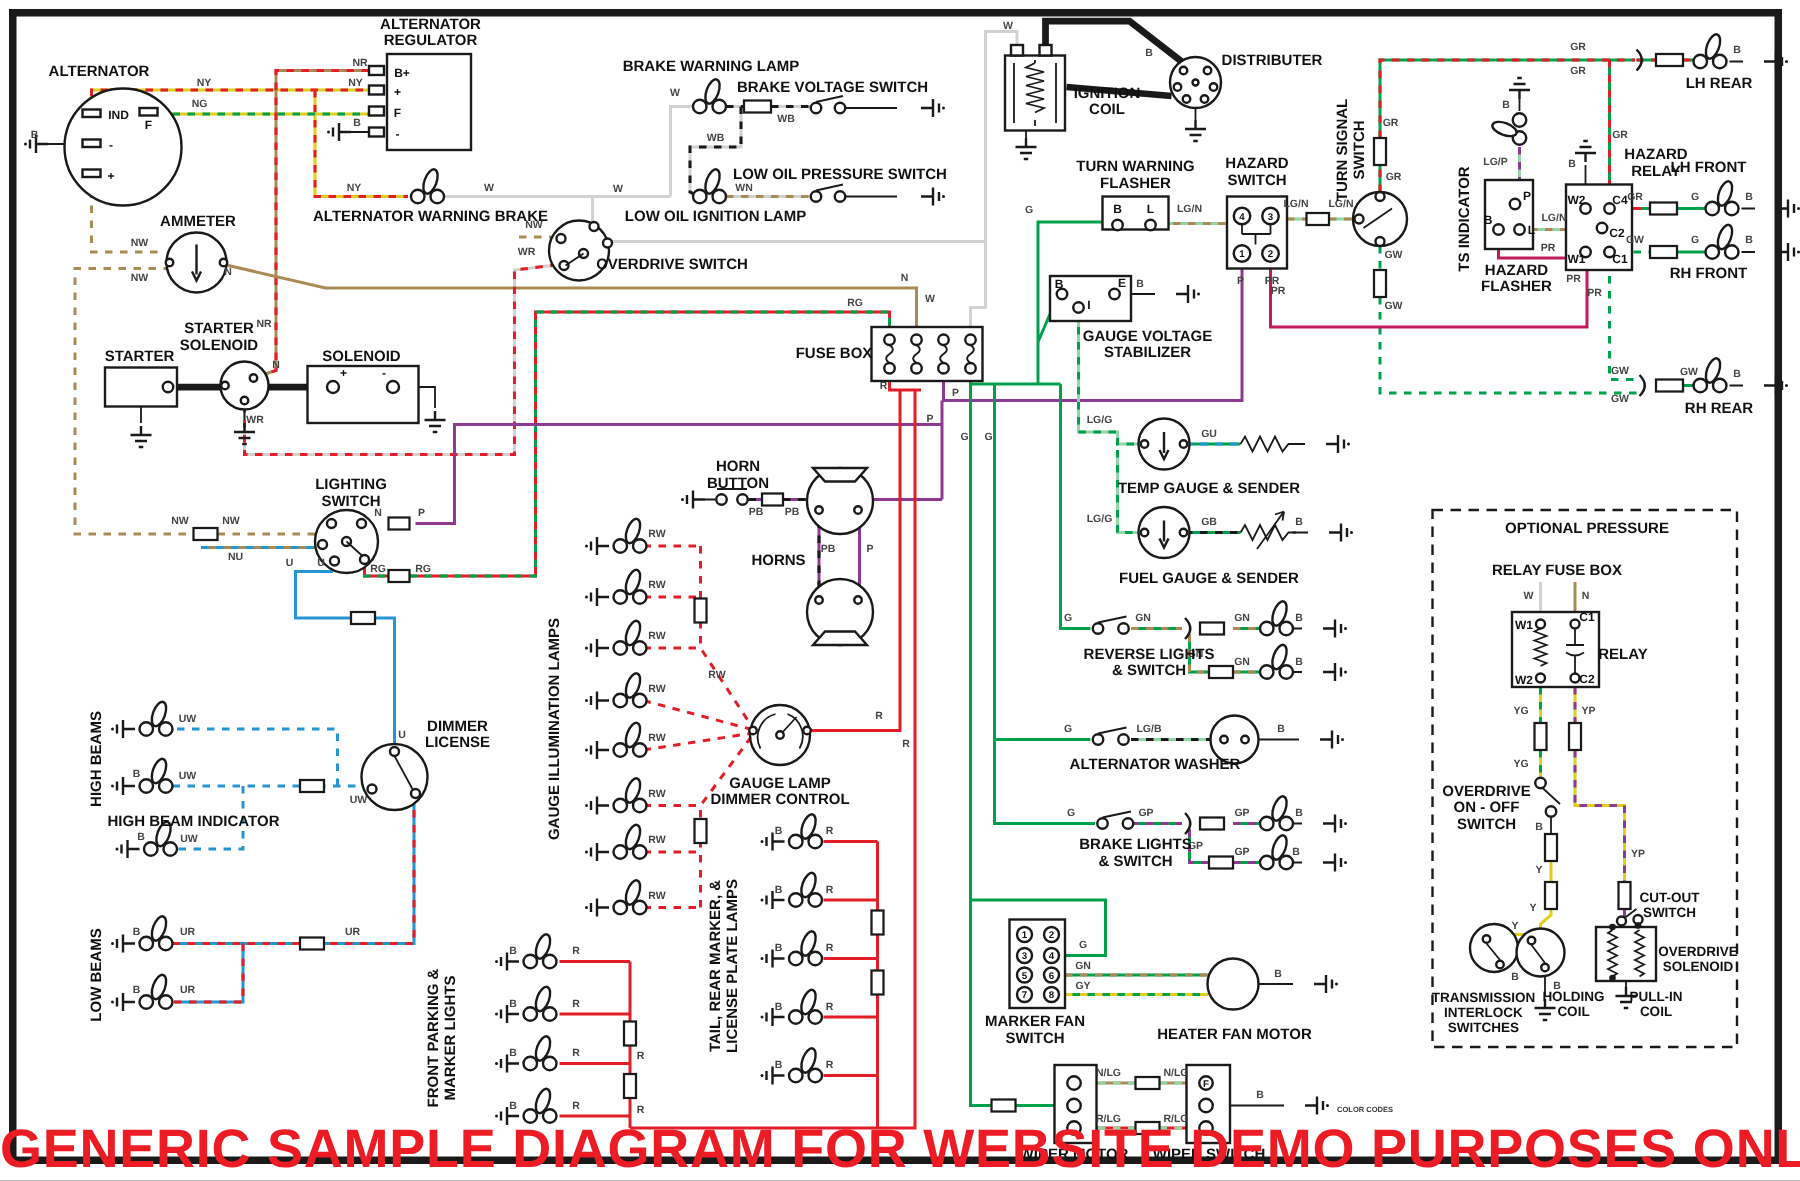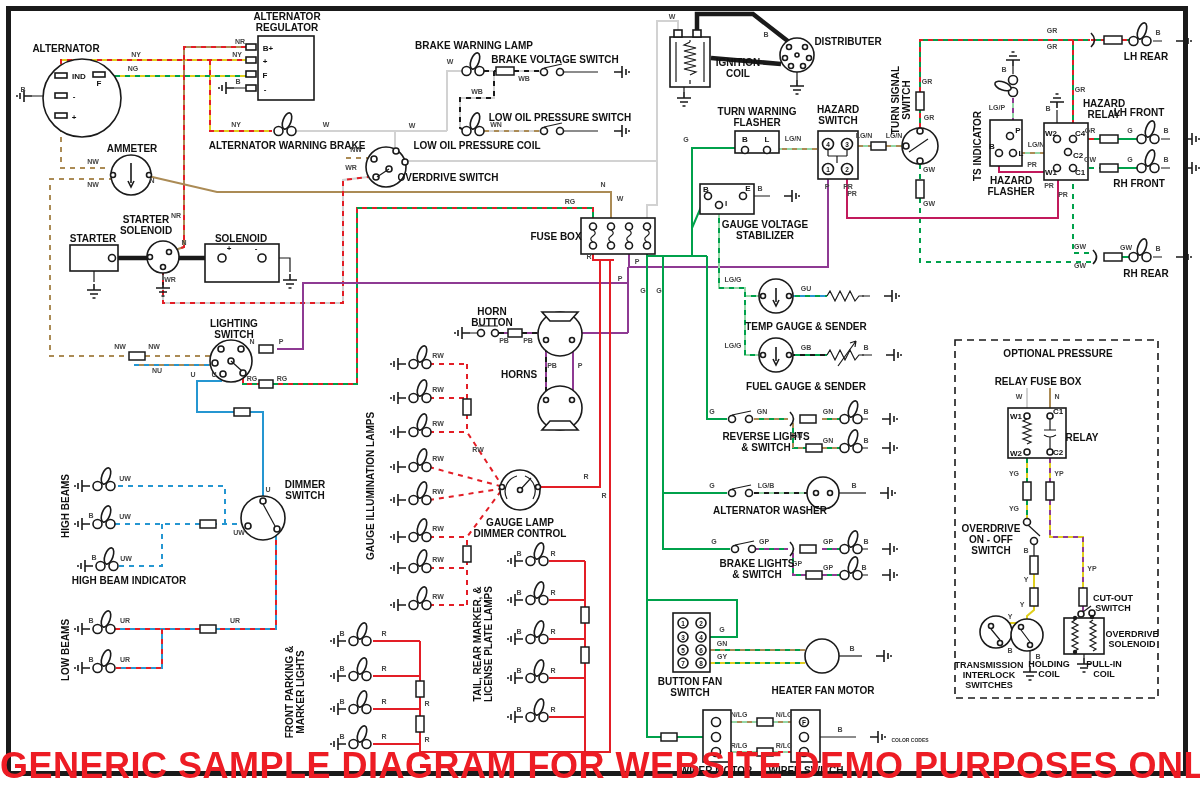--- a/index.html
+++ b/index.html
@@ -797,21 +797,21 @@
 REGULATOR</div>
   <div class="lbl" style="left:287px;top:145px">ALTERNATOR WARNING BRAKE</div>
   <div class="lbl" style="left:132px;top:148px">AMMETER</div>
   <div class="lbl" style="left:146px;top:225px">STARTER
 SOLENOID</div>
   <div class="lbl" style="left:93px;top:238px">STARTER</div>
   <div class="lbl" style="left:241px;top:238px">SOLENOID</div>
   <div class="lbl" style="left:474px;top:45px">BRAKE WARNING LAMP</div>
   <div class="lbl" style="left:555px;top:59px">BRAKE VOLTAGE SWITCH</div>
   <div class="lbl" style="left:560px;top:117px">LOW OIL PRESSURE SWITCH</div>
-  <div class="lbl" style="left:477px;top:145px">LOW OIL PRESSURE COIL</div>
+  <div class="lbl" style="left:477px;top:145px">LOW OIL IGNITION LAMP</div>
   <div class="lbl" style="left:448px;top:177px">OVERDRIVE SWITCH</div>
   <div class="lbl" style="left:738px;top:68px">IGNITION
 COIL</div>
   <div class="lbl" style="left:848px;top:41px">DISTRIBUTER</div>
   <div class="lbl" style="left:757px;top:117px">TURN WARNING
 FLASHER</div>
   <div class="lbl" style="left:838px;top:115px">HAZARD
 SWITCH</div>
   <div class="lbl vert" style="left:901px;top:100px">TURN SIGNAL
 SWITCH</div>
@@ -830,35 +830,35 @@
   <div class="lbl" style="left:806px;top:326px">TEMP GAUGE &amp; SENDER</div>
   <div class="lbl" style="left:806px;top:386px">FUEL GAUGE &amp; SENDER</div>
   <div class="lbl" style="left:766px;top:442px">REVERSE LIGHTS
 &amp; SWITCH</div>
   <div class="lbl" style="left:770px;top:510px">ALTERNATOR WASHER</div>
   <div class="lbl" style="left:757px;top:569px">BRAKE LIGHTS
 &amp; SWITCH</div>
   <div class="lbl" style="left:234px;top:329px">LIGHTING
 SWITCH</div>
   <div class="lbl" style="left:305px;top:490px">DIMMER
-SWITCH</div>
+LICENSE</div>
   <div class="lbl vert" style="left:65px;top:506px">HIGH BEAMS</div>
-  <div class="lbl" style="left:129px;top:580px">HIGH BEAM INDICATOR</div>
+  <div class="lbl" style="left:129px;top:548px">HIGH BEAM INDICATOR</div>
   <div class="lbl vert" style="left:65px;top:650px">LOW BEAMS</div>
   <div class="lbl" style="left:492px;top:317px">HORN
 BUTTON</div>
   <div class="lbl" style="left:519px;top:374px">HORNS</div>
   <div class="lbl vert" style="left:370px;top:486px">GAUGE ILLUMINATION LAMPS</div>
   <div class="lbl" style="left:520px;top:528px">GAUGE LAMP
 DIMMER CONTROL</div>
   <div class="lbl vert" style="left:295px;top:692px">FRONT PARKING &amp;
 MARKER LIGHTS</div>
   <div class="lbl vert" style="left:483px;top:644px">TAIL, REAR MARKER, &amp;
 LICENSE PLATE LAMPS</div>
-  <div class="lbl" style="left:690px;top:687px">BUTTON FAN
+  <div class="lbl" style="left:690px;top:687px">MARKER FAN
 SWITCH</div>
   <div class="lbl" style="left:823px;top:690px">HEATER FAN MOTOR</div>
   <div class="lbl" style="left:716px;top:770px">WIPER MOTOR</div>
   <div class="lbl" style="left:806px;top:770px">WIPER SWITCH</div>
   <div class="lbl" style="left:1058px;top:353px">OPTIONAL PRESSURE</div>
   <div class="lbl" style="left:1038px;top:381px">RELAY FUSE BOX</div>
   <div class="lbl" style="left:1082px;top:437px">RELAY</div>
   <div class="lbl" style="left:991px;top:539px">OVERDRIVE
 ON - OFF
 SWITCH</div>

